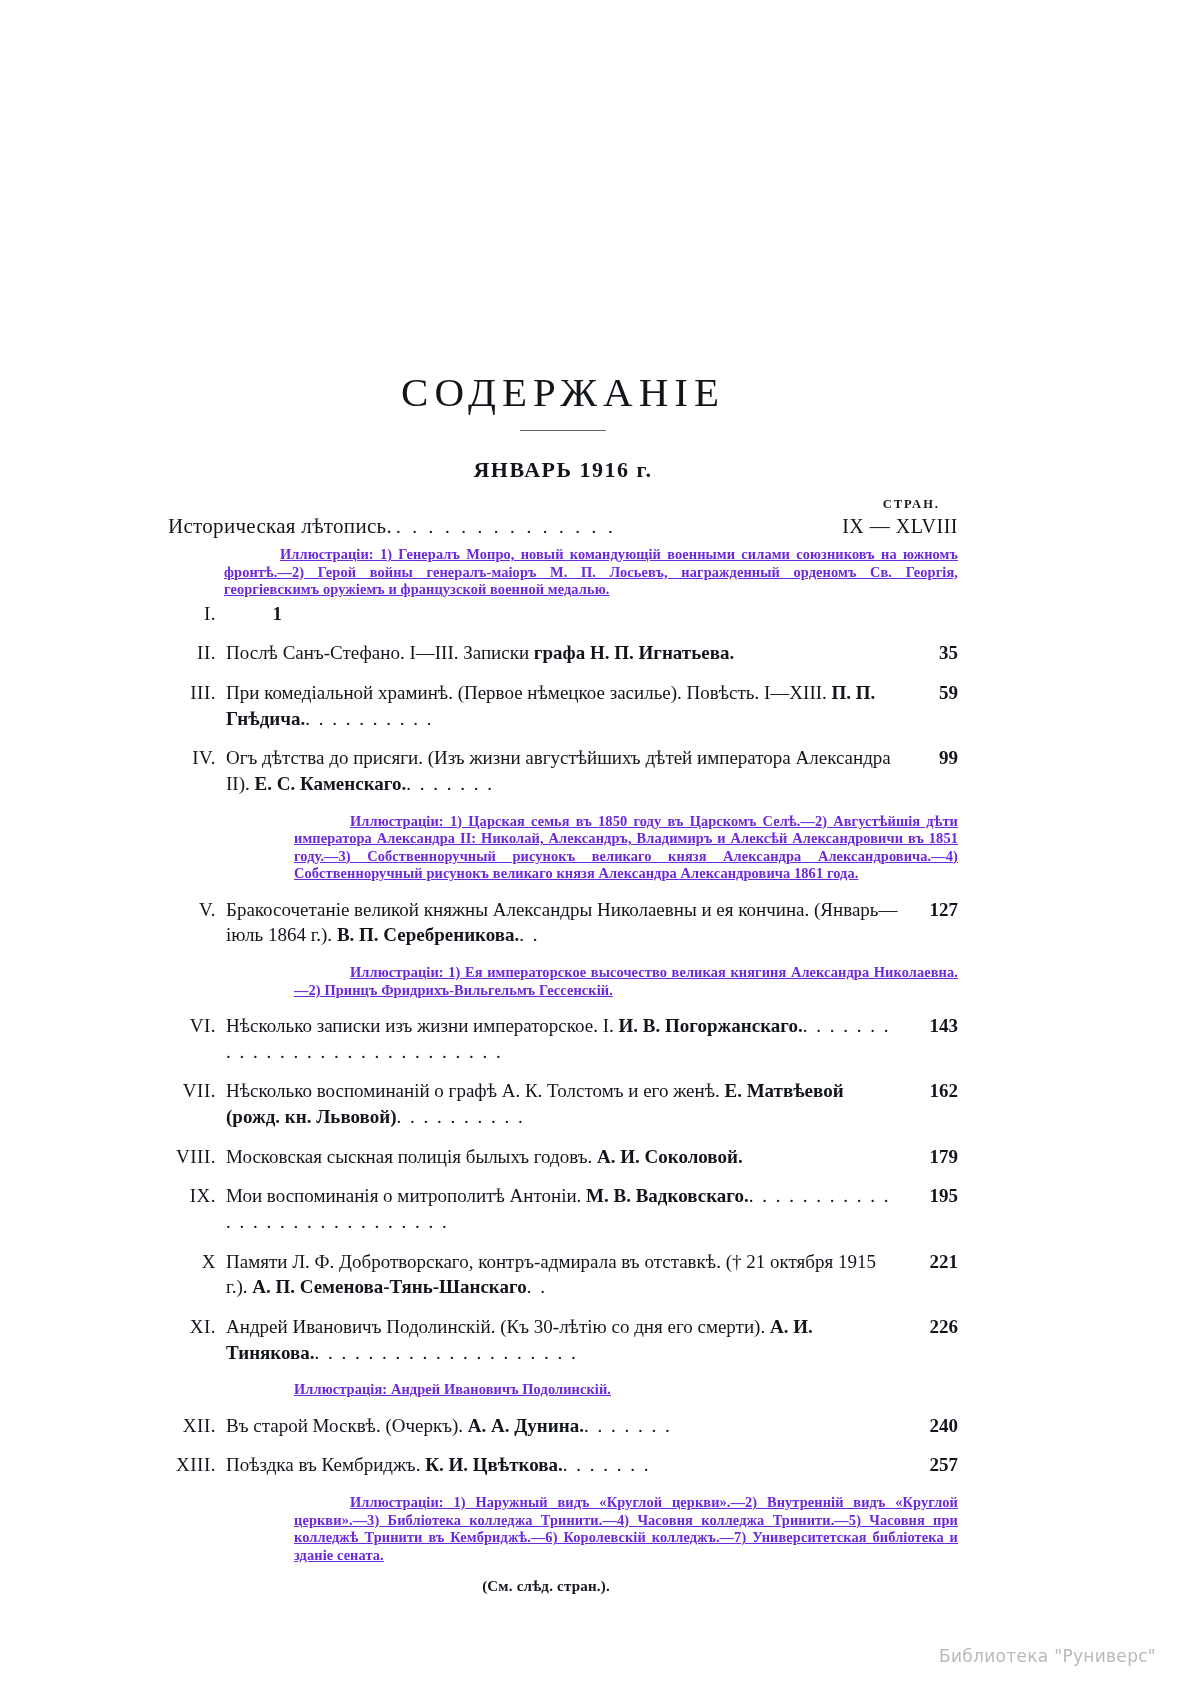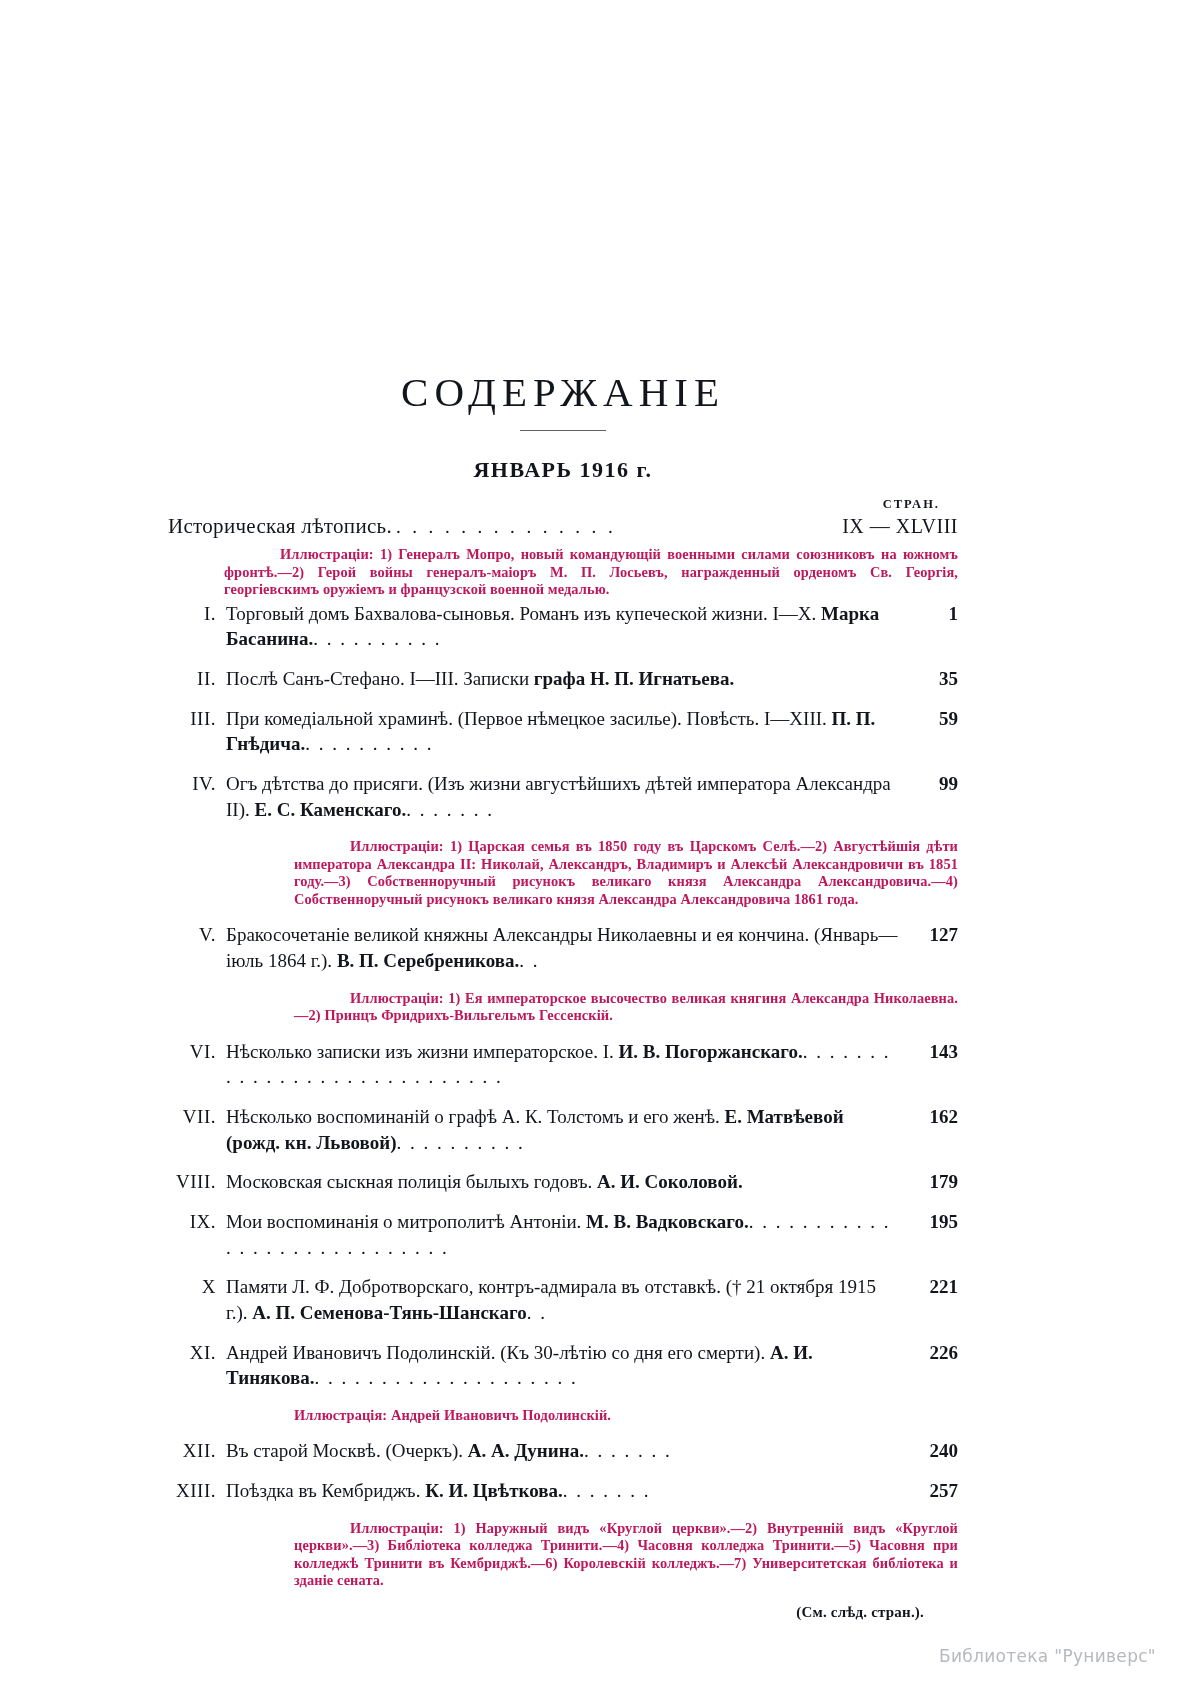--- a/index.html
+++ b/index.html
@@ -125,29 +125,30 @@
   
   .illus {
     font-size: 14.4px;
     font-weight: 700;
     line-height: 1.22;
     letter-spacing: .1px;
     margin: 7px 0 2px 0;
     padding-left: 56px;
     text-indent: 56px;
     text-align: justify;
-    color: #be185d;
+    color: #6d28d9;
+    text-decoration: underline;
   }
   .illus.noindent { text-indent: 0; }
   .entry-illus {
     padding-left: 126px;
     margin-top: 16px;
   }
   .see-next {
-    text-align: right;
+    text-align: center;
     font-size: 15px;
     font-weight: 700;
     margin-top: 14px;
     padding-right: 34px;
     letter-spacing: .2px;
   }
   .watermark {
     position: absolute;
     right: 44px;
     bottom: 44px;
@@ -171,21 +172,20 @@
     <div class="toprow">
       <span class="label">Историческая лѣтопись.</span>
       <span class="fill lead-dots">. . . . . . . . . . . . . .</span>
       <span class="range">IX — XLVIII</span>
     </div>
 
     <div class="illus">Иллюстраціи: 1) Генералъ Мопро, новый командующій военными силами союзниковъ на южномъ фронтѣ.—2) Герой войны генералъ-маіоръ М. П. Лосьевъ, награжденный орденомъ Св. Георгія, георгіевскимъ оружіемъ и французской военной медалью.</div>
 
     <div class="entry first">
       <div class="num">I.</div>
-      <div class="body"><span>Торговый домъ Бахвалова-сыновья. Романъ изъ купеческой жизни. I—X. </span><span class="author">Марка Басанина.</span><span class="dots">. . . . . . . . . .</span></div>
       <div class="pg">1</div>
     </div>
 
     <div class="entry">
       <div class="num">II.</div>
       <div class="body"><span>Послѣ Санъ-Стефано. I—III. Записки </span><span class="author">графа Н. П. Игнатьева.</span><span class="dots"></span></div>
       <div class="pg">35</div>
     </div>
 
     <div class="entry">

